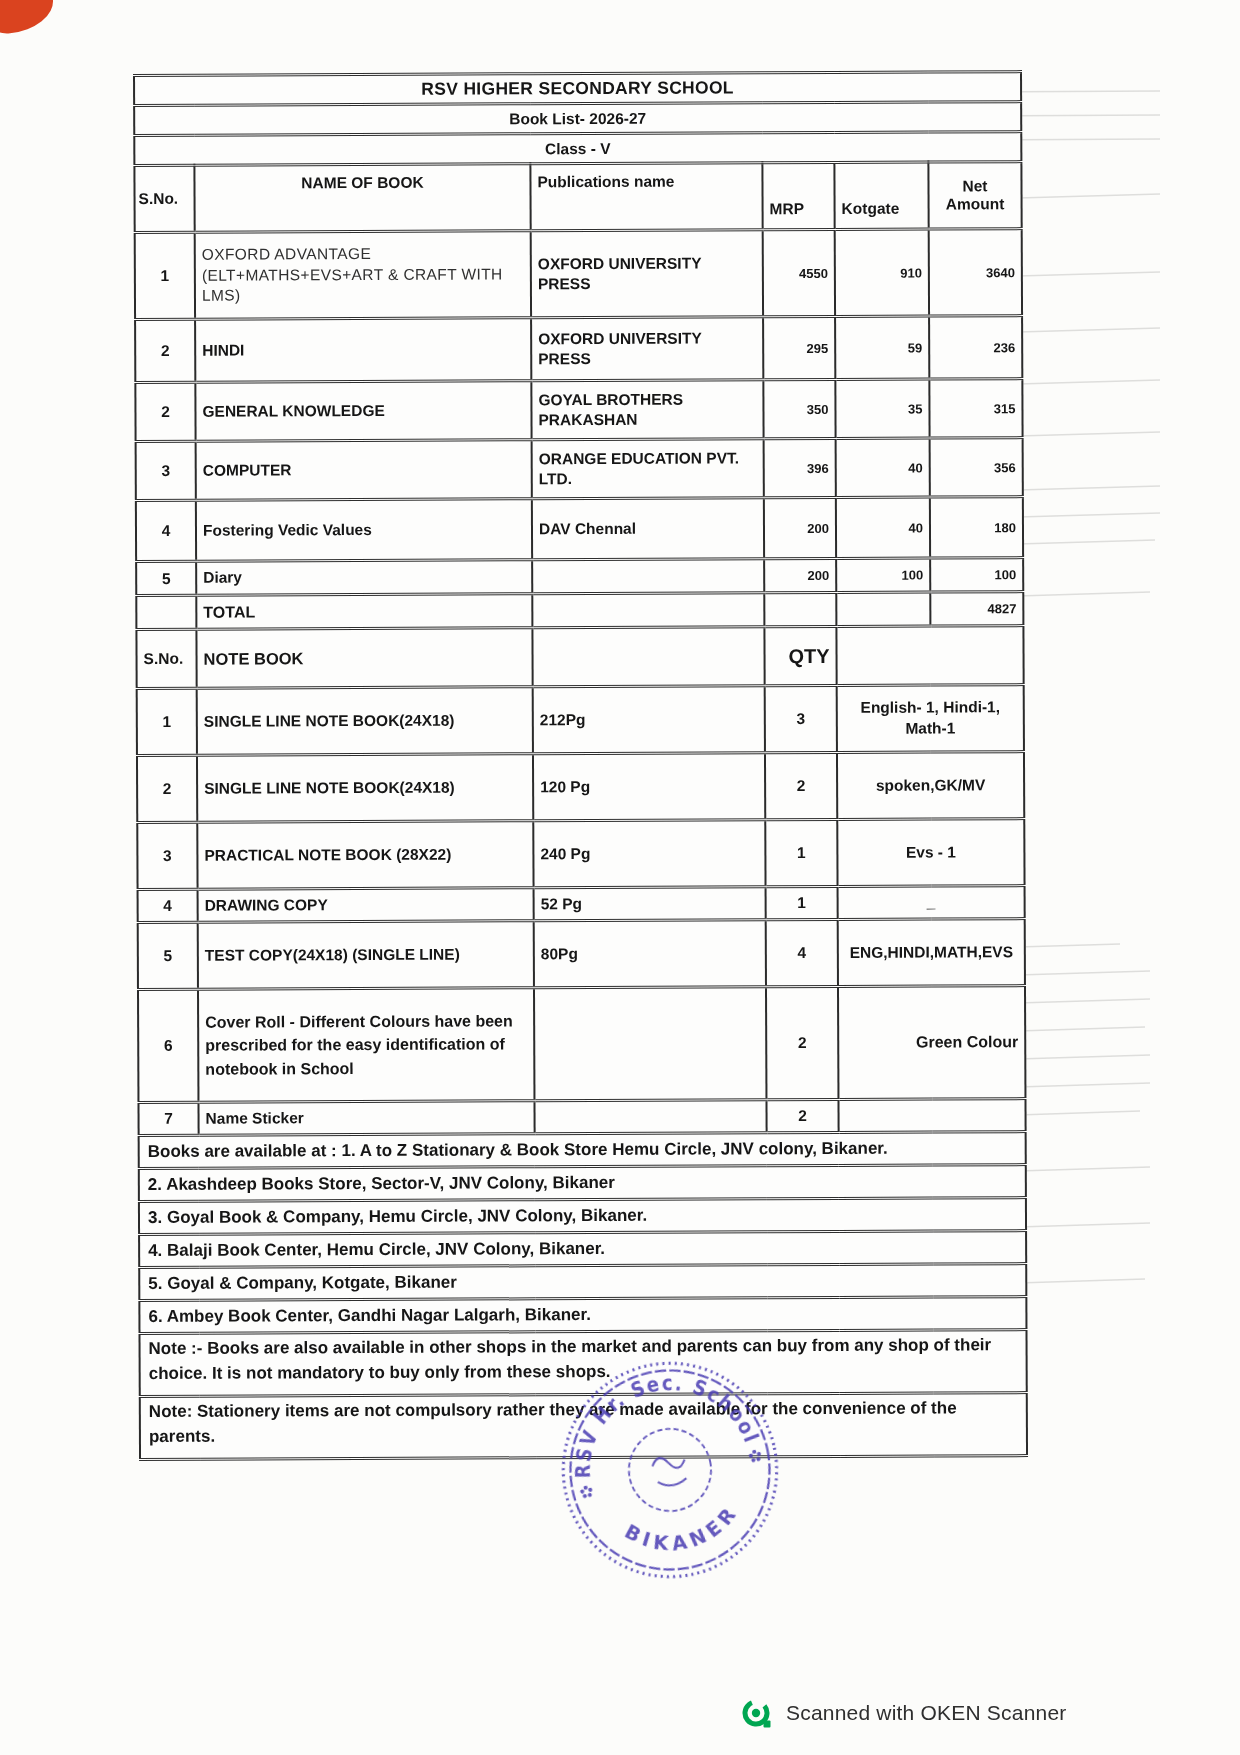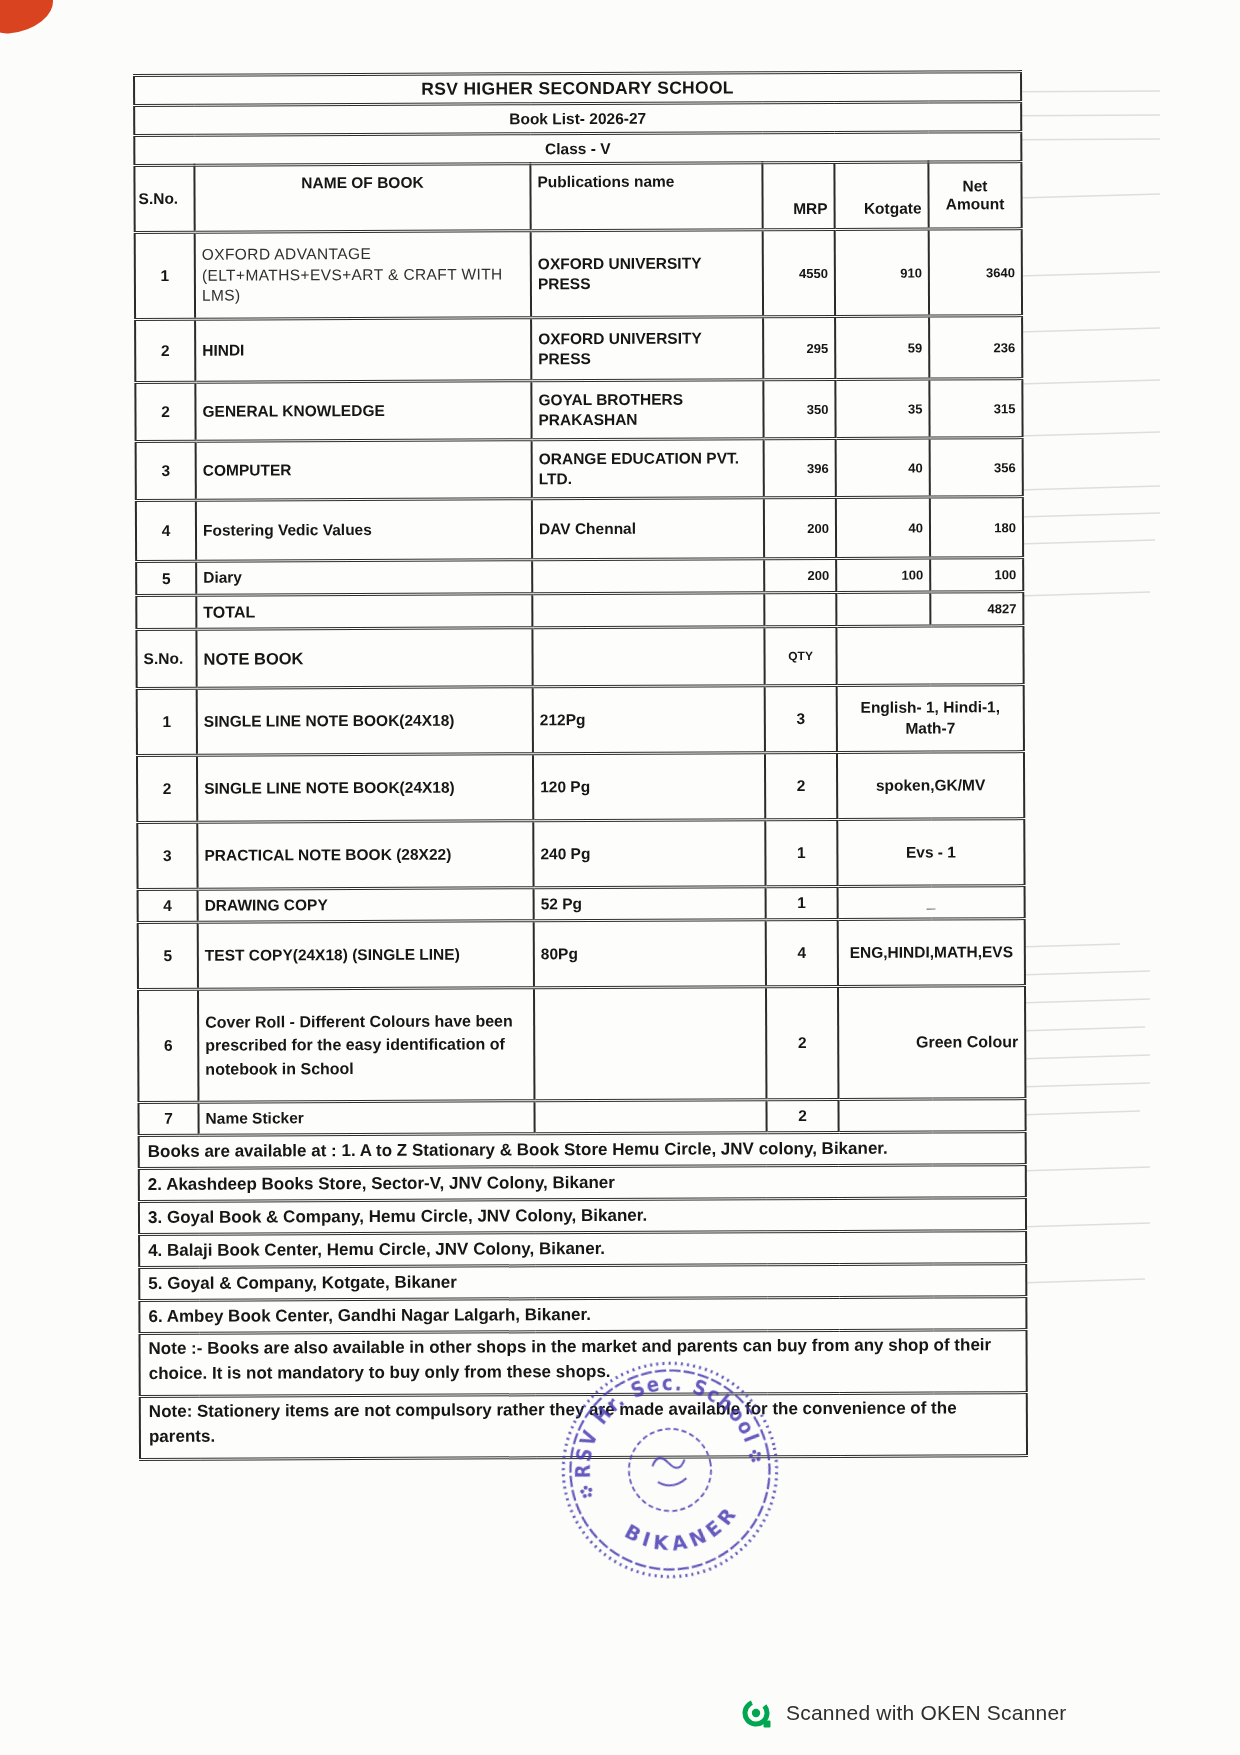--- a/index.html
+++ b/index.html
@@ -29,38 +29,38 @@
   }
   col.w-sno{width:60px}col.w-name{width:336px}col.w-pub{width:232px}
   col.w-mrp{width:72px}col.w-disc{width:94px}col.w-net{width:93px}
 
   .r-title td{height:23px;text-align:center;font-weight:700;font-size:17.5px;letter-spacing:.3px;}
   .r-sub td,.r-class td{height:23px;text-align:center;font-weight:700;font-size:15.5px;}
   .r-head th{height:52px;font-size:15.5px;font-weight:700;}
   .r-head .h-sno{text-align:left;padding-left:3px;}
   .r-head .h-name{text-align:center;vertical-align:top;padding-top:8px;}
   .r-head .h-pub{text-align:left;vertical-align:top;padding-top:8px;}
-  .r-head .h-mrp,.r-head .h-disc{text-align:right;vertical-align:bottom;padding-bottom:10px;}
+  .r-head .h-mrp,.r-head .h-disc{text-align:left;vertical-align:bottom;padding-bottom:10px;}
   .r-head .h-net{text-align:center;}
 
   .c-sno{text-align:center;vertical-align:top;font-weight:700;font-size:15.5px;padding-top:4px;}
   .c-name{font-size:15.5px;font-weight:600;line-height:1.35;}
   .c-name.light{font-weight:400;color:#303030;letter-spacing:.4px;}
   .c-pub{font-size:15.5px;font-weight:600;line-height:1.3;}
   .c-num{text-align:right;font-size:13px;font-weight:600;}
   .r-b1 td{height:80px}.r-b2 td{height:56px}.r-b3 td{height:52px}
   .r-b4 td{height:52px}.r-b5 td{height:54px}
   .r-diary td{height:27px}.r-total td{height:27px}
   .c-total{font-weight:700;font-size:16px;}
   .c-grand{font-weight:700;}
 
   .r-nbhead td{height:52px;font-weight:700;}
   .nb-sno{font-size:15.5px;text-align:left;vertical-align:top;padding-top:3px;}
   .nb-title{font-size:16.5px;}
-  .nb-qty{font-size:12px;text-align:center;}
+  .nb-qty{font-size:20px;text-align:right;}
   .r-nb1 td,.r-nb2 td,.r-nb3 td,.r-nb5 td{height:60px}
   .r-nb4 td,.r-nb7 td{height:26px}
   .r-nb6 td{height:106px}
   .c-pages{font-size:15.5px;font-weight:600;}
   .c-qty{text-align:center;font-weight:700;font-size:15.5px;vertical-align:bottom;padding-bottom:3px;}
   .c-remark{text-align:center;font-size:15.5px;font-weight:600;line-height:1.35;overflow-wrap:anywhere;}
   .c-remark.strong{font-weight:700;font-size:16px;text-align:right;}
   .c-covernote{font-size:16px;font-weight:600;line-height:1.45;vertical-align:top;padding-top:10px;}
 
   .r-avail td{height:28px;font-size:17px;font-weight:700;padding:1px 8px;}
@@ -205,21 +205,21 @@
     <td></td>
     <td class="nb-qty">QTY</td>
     <td colspan="2"></td>
   </tr>
 
   <tr class="r-nb1">
     <td class="c-sno">1</td>
     <td class="c-name">SINGLE LINE NOTE BOOK(24X18)</td>
     <td class="c-pages">212Pg</td>
     <td class="c-qty">3</td>
-    <td colspan="2" class="c-remark">English- 1, Hindi-1, Math-7</td>
+    <td colspan="2" class="c-remark">English- 1, Hindi-1, Math-1</td>
   </tr>
   <tr class="r-nb2">
     <td class="c-sno">2</td>
     <td class="c-name">SINGLE LINE NOTE BOOK(24X18)</td>
     <td class="c-pages">120 Pg</td>
     <td class="c-qty">2</td>
     <td colspan="2" class="c-remark">spoken,GK/MV</td>
   </tr>
   <tr class="r-nb3">
     <td class="c-sno">3</td>

